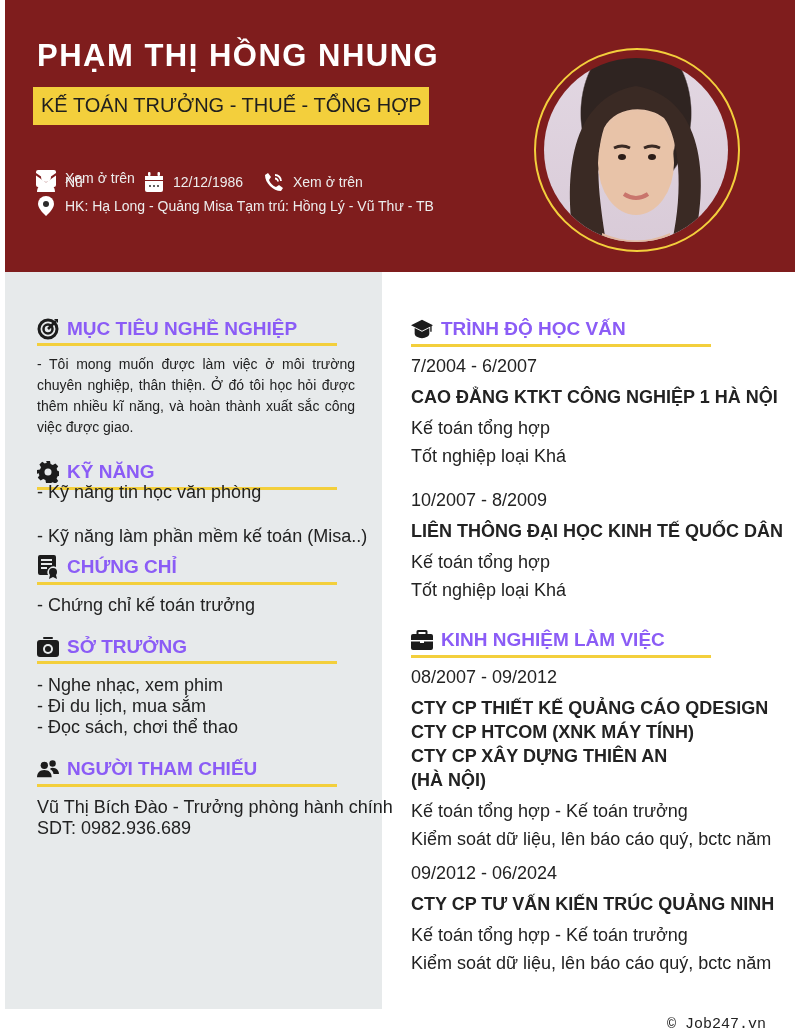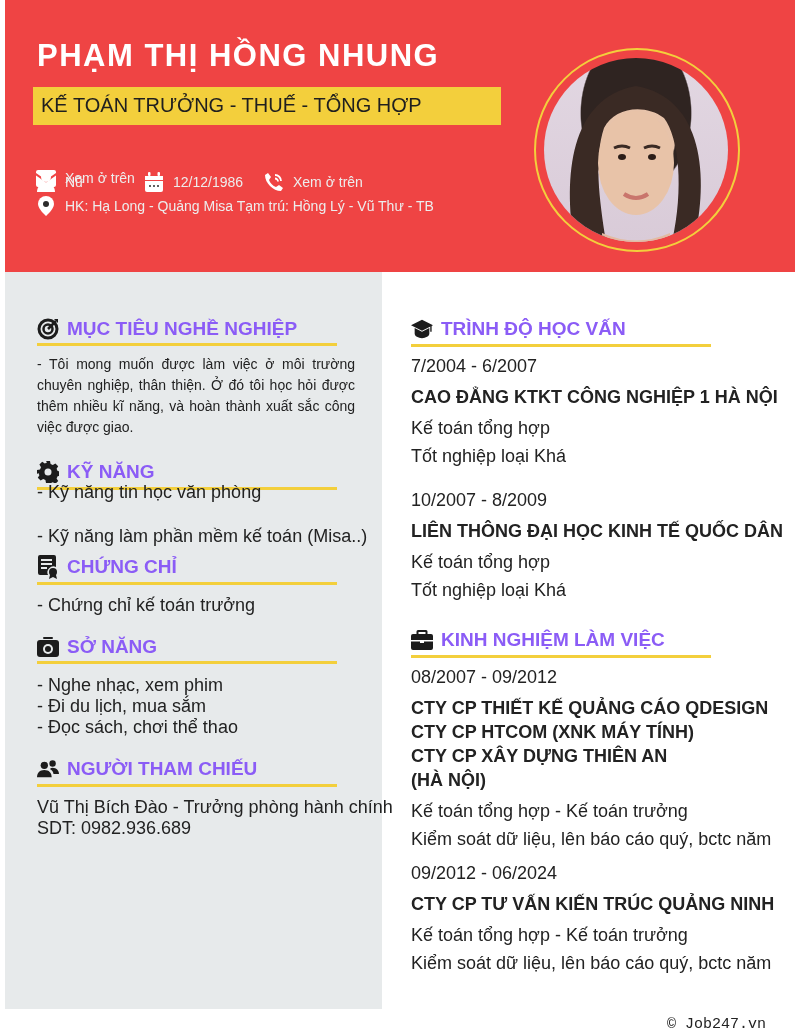--- a/index.html
+++ b/index.html
@@ -1,29 +1,29 @@
 <!DOCTYPE html>
 <html><head>
   <meta charset="utf-8">
   <style>
     * { box-sizing: border-box; margin: 0; padding: 0; }
     html, body { width: 800px; height: 1036px; background: #ffffff; overflow: hidden; }
     body { position: relative; font-family: "Liberation Sans", "DejaVu Sans", sans-serif; color: #1f1f1f; }
 
     .header {
       position: absolute; left: 5px; top: 0; width: 790px; height: 272px;
-      background: #ef4444;
+      background: #7f1d1d;
     }
     .name {
       position: absolute; left: 32px; top: 38px;
       color: #ffffff; font-size: 31px; font-weight: bold; letter-spacing: 1.5px;
       white-space: nowrap;
     }
     .job-title {
-      position: absolute; left: 28px; top: 87px; height: 38px; width: 468px;
+      position: absolute; left: 28px; top: 87px; height: 38px; width: 396px;
       background: #f3cf3c; color: #1f1f1f;
       font-size: 20px; line-height: 36px; padding-left: 8px; white-space: nowrap;
     }
     .info-row {
       position: absolute; left: 30px; display: flex; align-items: center;
       color: #ededed; font-size: 14px; white-space: nowrap;
     }
     .info-row .ico { width: 22px; height: 22px; display: inline-flex; align-items: center; justify-content: center; margin-right: 8px; }
     .info-row .ico svg { fill: #ffffff; }
     .info-item { display: inline-flex; align-items: center; margin-top: 32px; }
@@ -190,21 +190,21 @@
 
 <div class="section-title" style="left:37px; top:636px;">
   <span class="ico">
     <svg width="22" height="20" viewBox="0 0 22 20">
         <rect x="6" y="0" width="10" height="2" rx="1"></rect>
         <rect x="0" y="3" width="22" height="17" rx="3"></rect>
         <circle cx="11" cy="12" r="5" fill="#e7eaeb"></circle>
         <circle cx="11" cy="12" r="3"></circle>
       </svg>
   </span>
-  <span>SỞ NĂNG</span>
+  <span>SỞ TRƯỞNG</span>
 </div>
 <div class="underline" style="left:37px; top:661px; width:300px;"></div>
 <div class="text" style="left:37px; top:675px;">- Nghe nhạc, xem phim</div>
 <div class="text" style="left:37px; top:696px;">- Đi du lịch, mua sắm</div>
 <div class="text" style="left:37px; top:717px;">- Đọc sách, chơi thể thao</div>
 
 <div class="section-title" style="left:37px; top:758px;">
   <span class="ico">
     <svg width="24" height="20" viewBox="0 0 24 20">
         <circle cx="8" cy="6" r="4"></circle>

